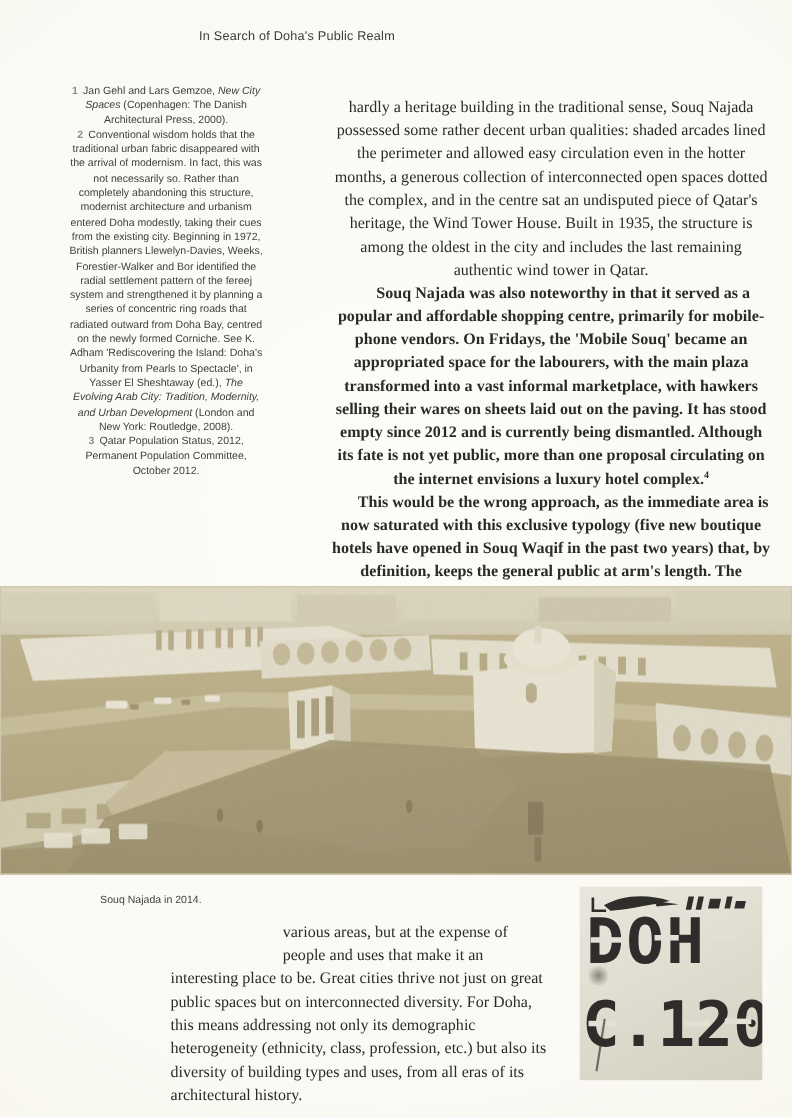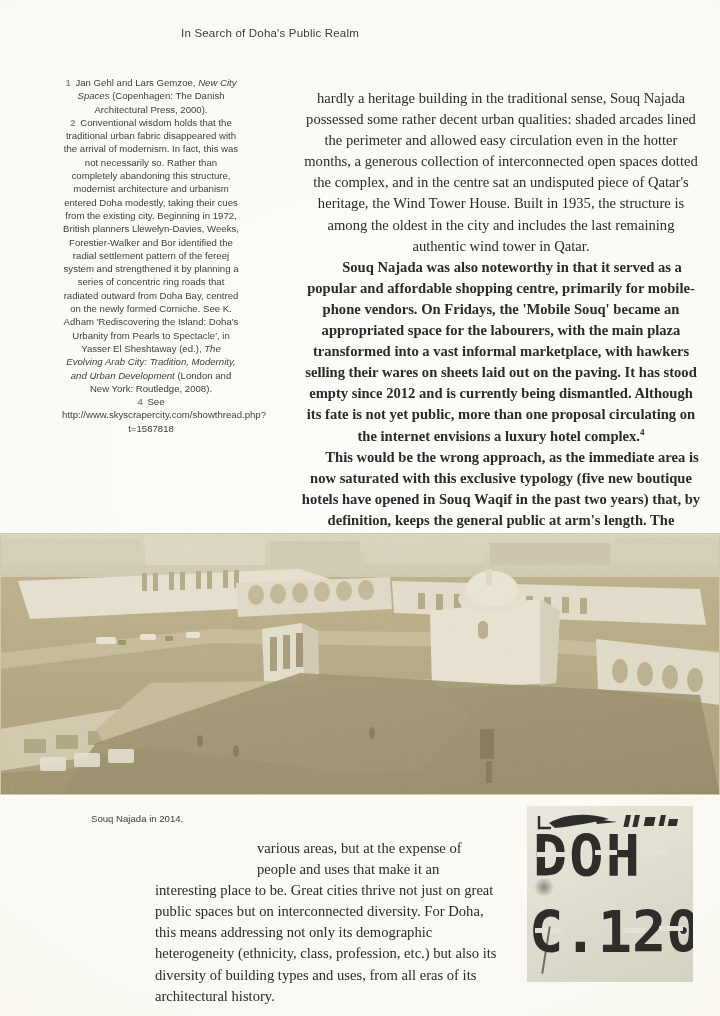--- a/index.html
+++ b/index.html
@@ -196,22 +196,22 @@
 <div class="paper"></div>
 
 <div class="running-head">In Search of Doha's Public Realm</div>
 
 <div class="notes-col">
 
   <p><span class="note-num">1</span><span> Jan Gehl and Lars Gemzoe, </span><i>New City Spaces</i><span> (Copenhagen: The Danish Architectural Press, 2000).</span></p>
 
   <p><span class="note-num">2</span><span> Conventional wisdom holds that the traditional urban fabric disappeared with the arrival of modernism. In fact, this was not necessarily so. Rather than completely abandoning this structure, modernist architecture and urbanism entered Doha modestly, taking their cues from the existing city. Beginning in 1972, British planners Llewelyn-Davies, Weeks, Forestier-Walker and Bor identified the radial settlement pattern of the fereej system and strengthened it by planning a series of concentric ring roads that radiated outward from Doha Bay, centred on the newly formed Corniche. See K. Adham 'Rediscovering the Island: Doha's Urbanity from Pearls to Spectacle', in Yasser El Sheshtaway (ed.), </span><i>The Evolving Arab City: Tradition, Modernity, and Urban Development</i><span> (London and New York: Routledge, 2008).</span></p>
 
-
-  <p><span class="note-num">4</span><span> See http://www.skyscrapercity.com/showthread.php?t=1567818</span></p>
+  <p><span class="note-num">3</span><span> Qatar Population Status, 2012, Permanent Population Committee, October 2012.</span></p>
+
 
 </div>
 
 <div class="body-col">
   <p>hardly a heritage building in the traditional sense, Souq Najada possessed some rather decent urban qualities: shaded arcades lined the perimeter and allowed easy circulation even in the hotter months, a generous collection of interconnected open spaces dotted the complex, and in the centre sat an undisputed piece of Qatar's heritage, the Wind Tower House. Built in 1935, the structure is among the oldest in the city and includes the last remaining authentic wind tower in Qatar.</p>
   <p class="indent"><span>Souq Najada was also noteworthy in that it served as a popular and affordable shopping centre, primarily for mobile-phone vendors. On Fridays, the 'Mobile Souq' became an appropriated space for the labourers, with the main plaza transformed into a vast informal marketplace, with hawkers selling their wares on sheets laid out on the paving. It has stood empty since 2012 and is currently being dismantled. Although its fate is not yet public, more than one proposal circulating on the internet envisions a luxury hotel complex.</span><sup>4</sup></p>
   <p class="indent">This would be the wrong approach, as the immediate area is now saturated with this exclusive typology (five new boutique hotels have opened in Souq Waqif in the past two years) that, by definition, keeps the general public at arm's length. The continual upgrading of the old city centre through renovation and new design has unquestionably restored some of its public realm and has strengthened connections between</p>
 </div>
 
 <div class="photo">

